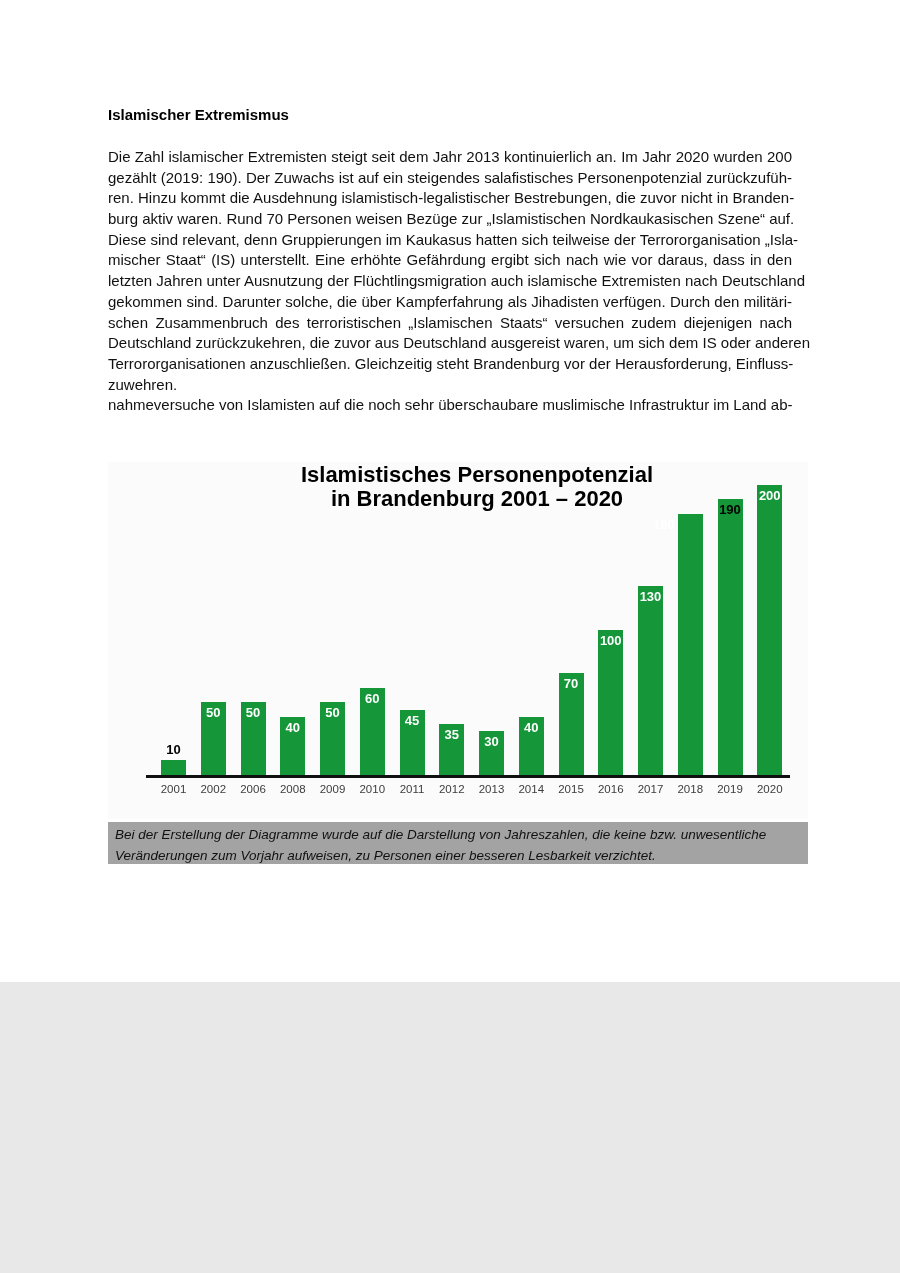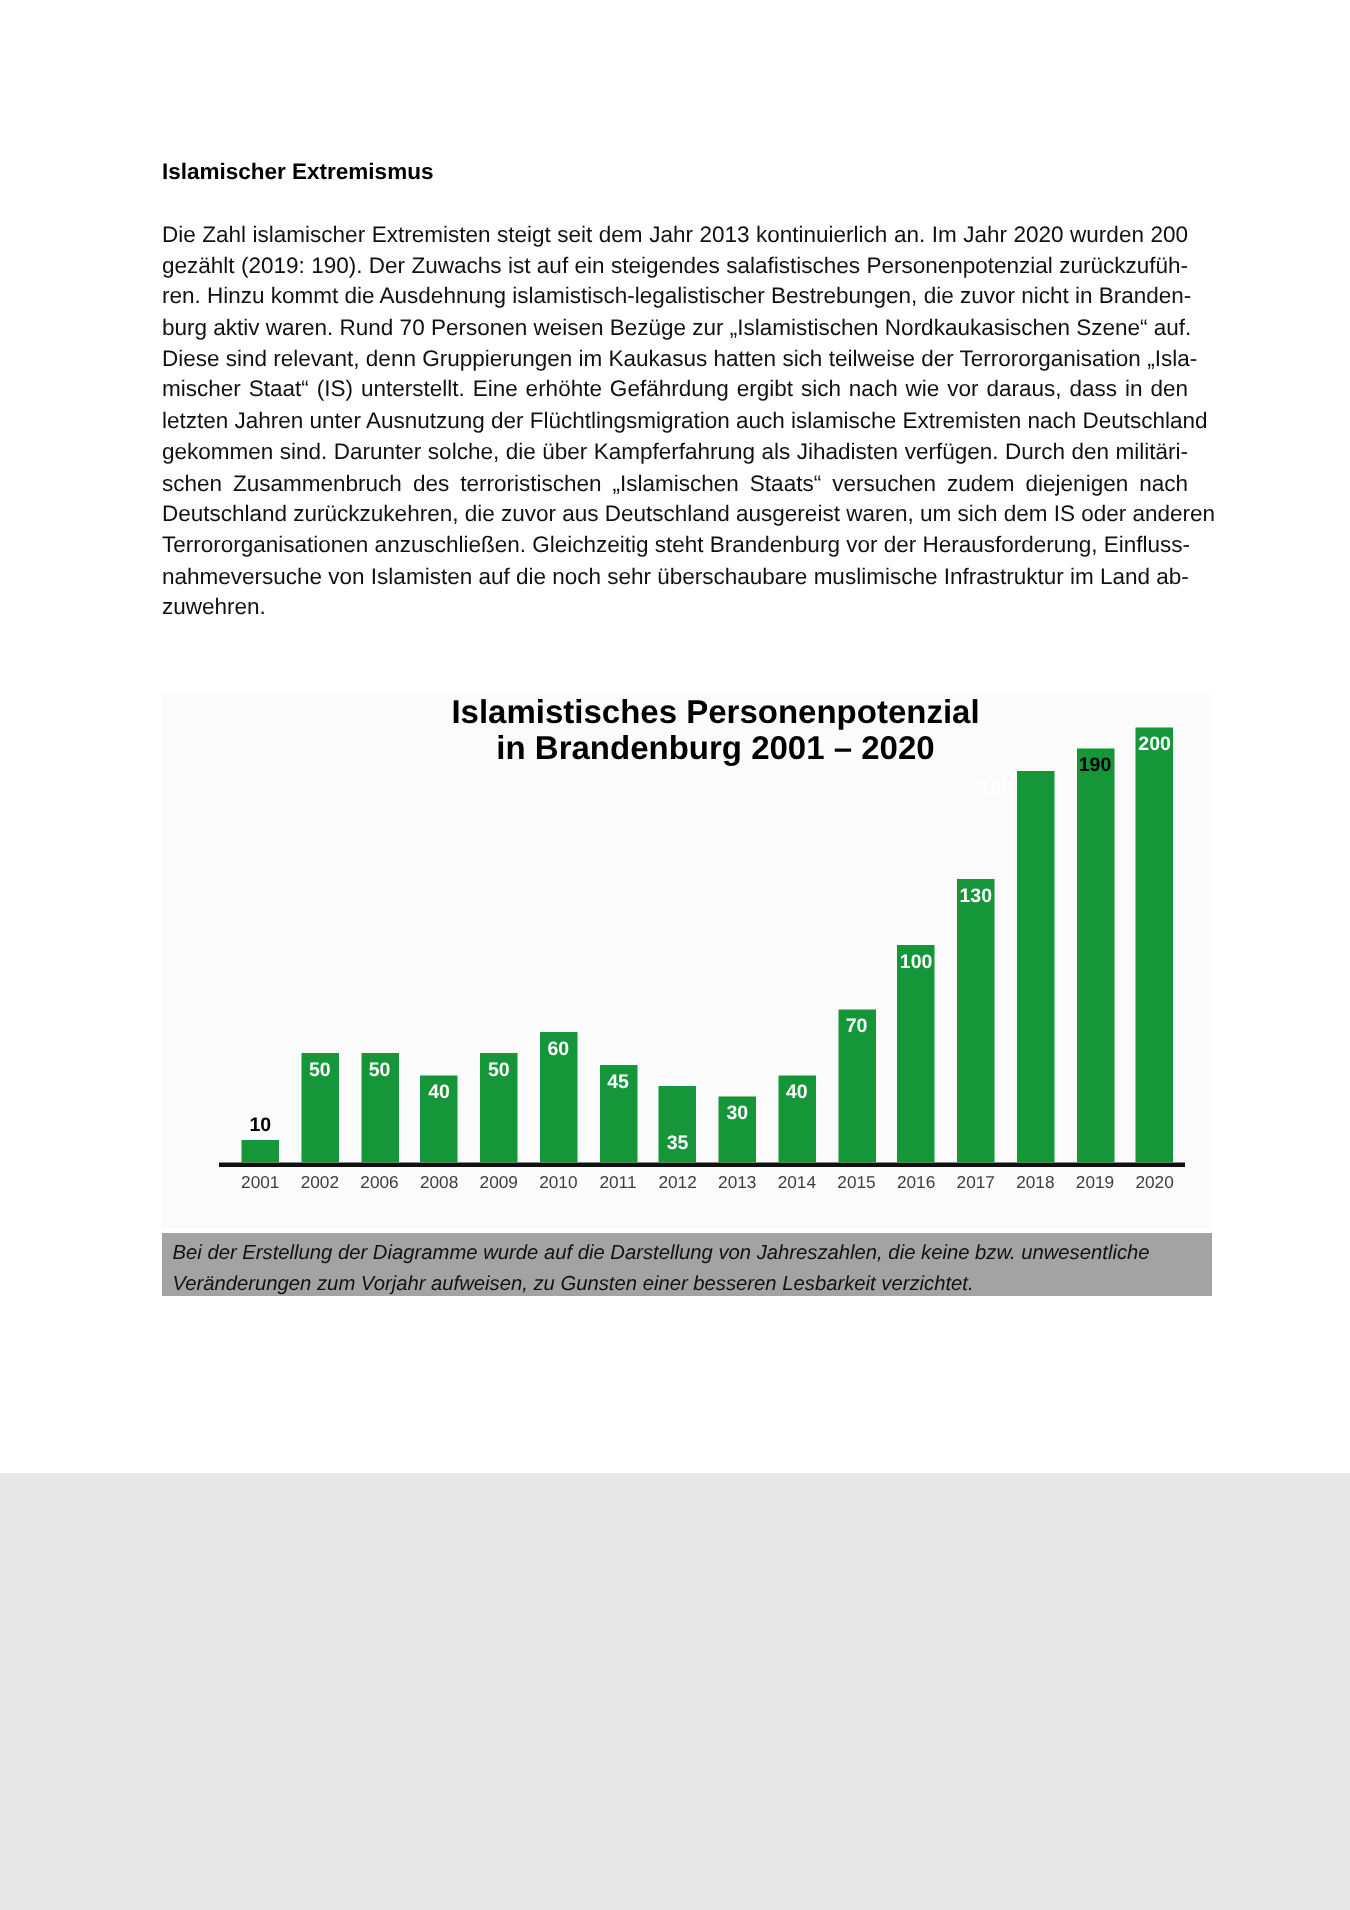--- a/index.html
+++ b/index.html
@@ -130,22 +130,22 @@
       <div class="body-line">gezählt (2019: 190). Der Zuwachs ist auf ein steigendes salafistisches Personenpotenzial zurückzufüh-</div>
       <div class="body-line">ren. Hinzu kommt die Ausdehnung islamistisch-legalistischer Bestrebungen, die zuvor nicht in Branden-</div>
       <div class="body-line">burg aktiv waren. Rund 70 Personen weisen Bezüge zur „Islamistischen Nordkaukasischen Szene“ auf.</div>
       <div class="body-line">Diese sind relevant, denn Gruppierungen im Kaukasus hatten sich teilweise der Terrororganisation „Isla-</div>
       <div class="body-line">mischer Staat“ (IS) unterstellt. Eine erhöhte Gefährdung ergibt sich nach wie vor daraus, dass in den</div>
       <div class="body-line">letzten Jahren unter Ausnutzung der Flüchtlingsmigration auch islamische Extremisten nach Deutschland</div>
       <div class="body-line">gekommen sind. Darunter solche, die über Kampferfahrung als Jihadisten verfügen. Durch den militäri-</div>
       <div class="body-line">schen Zusammenbruch des terroristischen „Islamischen Staats“ versuchen zudem diejenigen nach</div>
       <div class="body-line">Deutschland zurückzukehren, die zuvor aus Deutschland ausgereist waren, um sich dem IS oder anderen</div>
       <div class="body-line">Terrororganisationen anzuschließen. Gleichzeitig steht Brandenburg vor der Herausforderung, Einfluss-</div>
+      <div class="body-line last">zuwehren.</div>
       <div class="body-line">nahmeversuche von Islamisten auf die noch sehr überschaubare muslimische Infrastruktur im Land ab-</div>
-      <div class="body-line last">zuwehren.</div>
     </div>
 
   <div class="chart-block">
     <div class="chart-title">
       <div>Islamistisches Personenpotenzial</div>
       <div>in Brandenburg 2001 – 2020</div>
     </div>
     <div class="plot" id="plot">
       <div class="axis"></div>
     <div class="bar" style="left: 53px; top: 298px; width: 25px; height: 15px; background: rgb(20, 150, 57);"></div>
@@ -163,21 +163,21 @@
         <div class="bar" style="left: 212px; top: 240px; width: 25px; height: 73px; background: rgb(20, 150, 57);"></div>
         <div class="val-label" style="left: 202.5px; top: 243px; color: rgb(255, 255, 255);">50</div>
         <div class="year-label" style="left: 202.5px;">2009</div>
         <div class="bar" style="left: 251.75px; top: 226px; width: 25px; height: 87px; background: rgb(20, 150, 57);"></div>
         <div class="val-label" style="left: 242.25px; top: 229px; color: rgb(255, 255, 255);">60</div>
         <div class="year-label" style="left: 242.25px;">2010</div>
         <div class="bar" style="left: 291.5px; top: 248px; width: 25px; height: 65px; background: rgb(20, 150, 57);"></div>
         <div class="val-label" style="left: 282px; top: 251px; color: rgb(255, 255, 255);">45</div>
         <div class="year-label" style="left: 282px;">2011</div>
         <div class="bar" style="left: 331.25px; top: 262px; width: 25px; height: 51px; background: rgb(20, 150, 57);"></div>
-        <div class="val-label" style="left: 321.75px; top: 265px; color: rgb(255, 255, 255); margin-top: 27px;">35</div>
+        <div class="val-label" style="left: 321.75px; top: 265px; color: rgb(255, 255, 255);">35</div>
         <div class="year-label" style="left: 321.75px;">2012</div>
         <div class="bar" style="left: 371px; top: 269px; width: 25px; height: 44px; background: rgb(20, 150, 57);"></div>
         <div class="val-label" style="left: 361.5px; top: 272px; color: rgb(255, 255, 255);">30</div>
         <div class="year-label" style="left: 361.5px;">2013</div>
         <div class="bar" style="left: 410.75px; top: 255px; width: 25px; height: 58px; background: rgb(20, 150, 57);"></div>
         <div class="val-label" style="left: 401.25px; top: 258px; color: rgb(255, 255, 255);">40</div>
         <div class="year-label" style="left: 401.25px;">2014</div>
         <div class="bar" style="left: 450.5px; top: 211px; width: 25px; height: 102px; background: rgb(20, 150, 57);"></div>
         <div class="val-label" style="left: 441px; top: 214px; color: rgb(255, 255, 255);">70</div>
         <div class="year-label" style="left: 441px;">2015</div>
@@ -194,18 +194,18 @@
         <div class="val-label" style="left: 600px; top: 40px; color: #000000;">190</div>
         <div class="year-label" style="left: 600px;">2019</div>
         <div class="bar" style="left: 649.25px; top: 23px; width: 25px; height: 290px; background: rgb(20, 150, 57);"></div>
         <div class="val-label" style="left: 639.75px; top: 26px; color: rgb(255, 255, 255);">200</div>
         <div class="year-label" style="left: 639.75px;">2020</div>
       </div>
   </div>
 
   <div class="note-block">
     <div class="note-line">Bei der Erstellung der Diagramme wurde auf die Darstellung von Jahreszahlen, die keine bzw. unwesentliche</div>
-    <div class="note-line">Veränderungen zum Vorjahr aufweisen, zu Gunsten einer besseren Lesbarkeit verzichtet.</div>
+    <div class="note-line">Veränderungen zum Vorjahr aufweisen, zu Personen einer besseren Lesbarkeit verzichtet.</div>
   </div>
 
   <div class="page-number">10</div>
 
 </div>
 
 </body></html>

